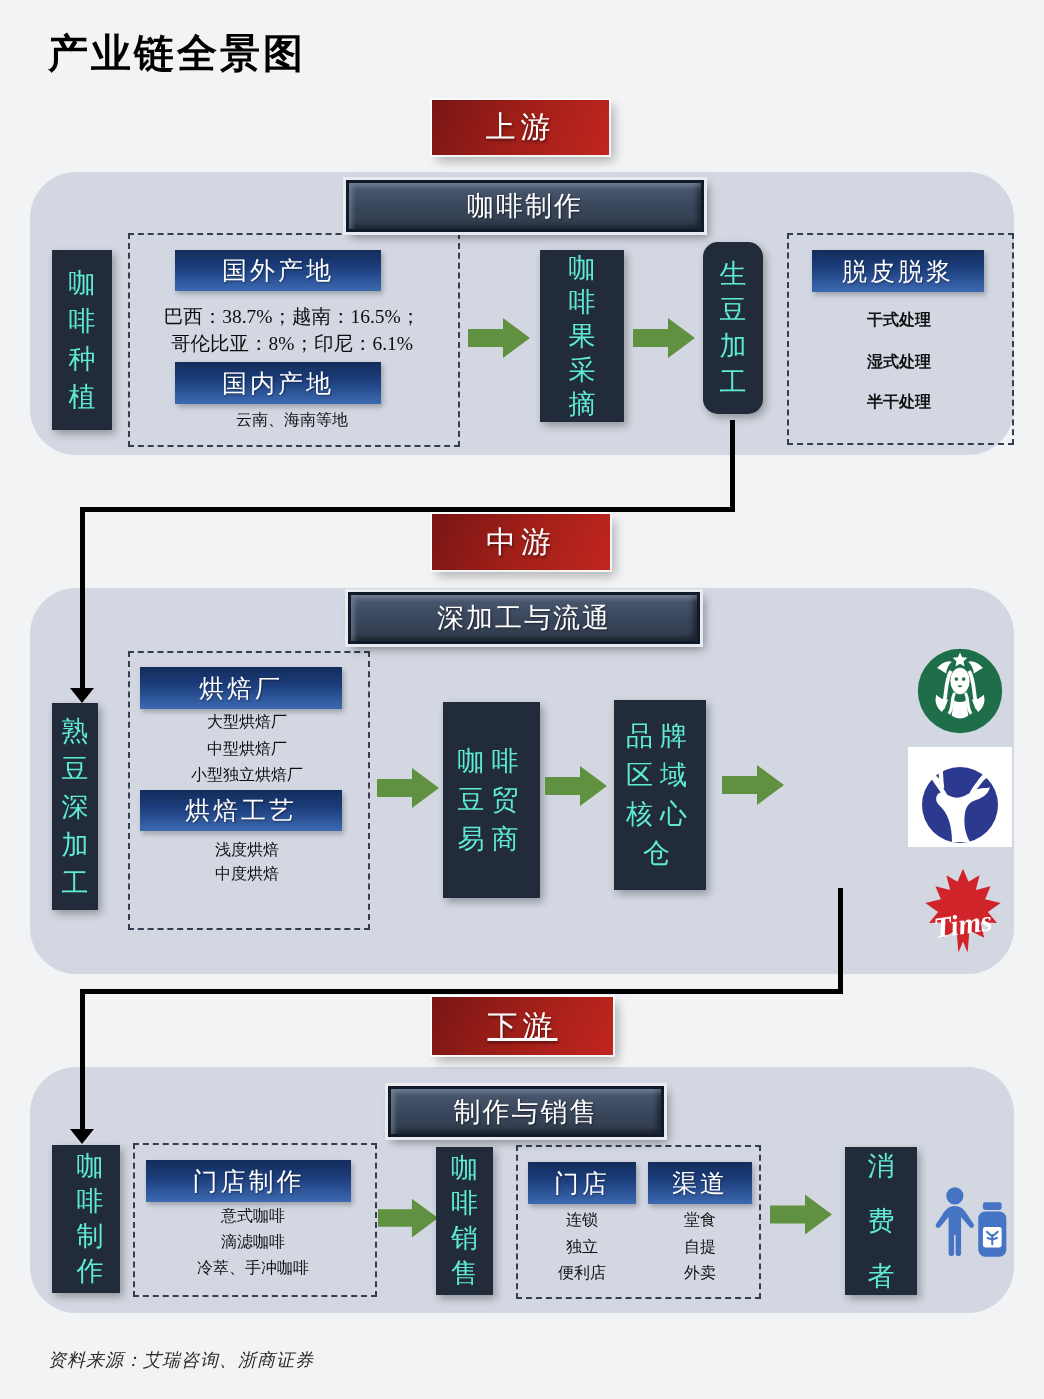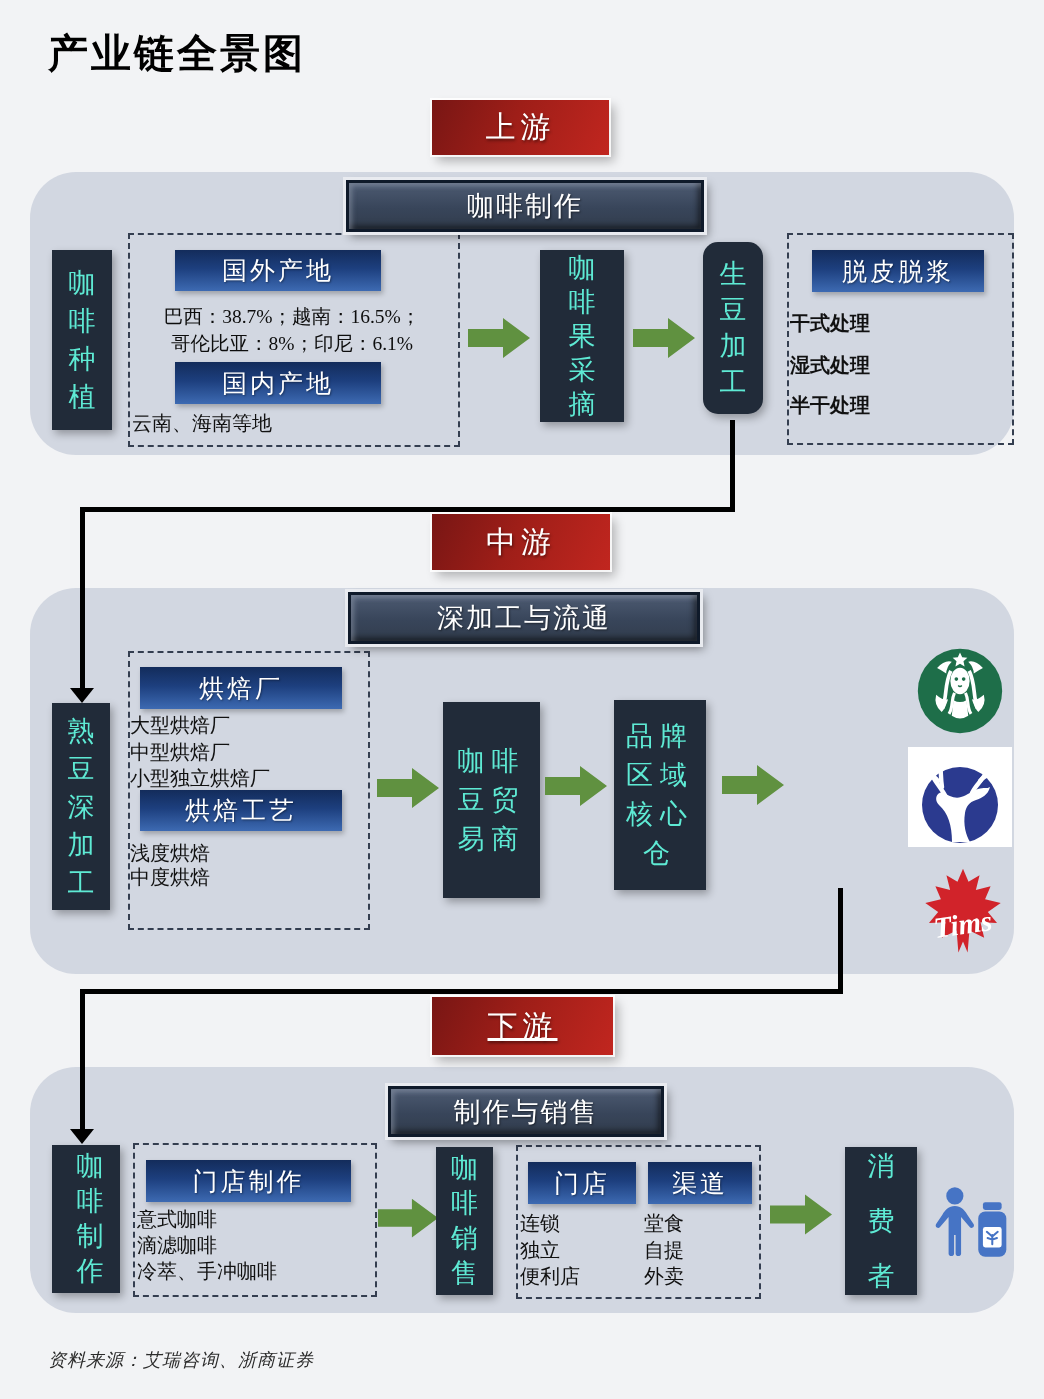--- a/index.html
+++ b/index.html
@@ -23,21 +23,21 @@
         text-align:center;box-shadow:3px 4px 8px rgba(0,0,0,.3);z-index:2;}
   .vtext{width:28px;font-size:27px;word-break:break-all;line-height:38px;}
   .vtext.lh34{line-height:34px;}.vtext.lh35{line-height:35px;}.vtext.lh36{line-height:36px;}
   .vtext.lh40{line-height:40px;}.vtext.lh42{line-height:55px;}
   .wtext{width:70px;font-size:27px;word-break:break-all;line-height:39px;letter-spacing:7px;}
   .dashed{position:absolute;border:2px dashed #343e50;z-index:1;}
   .blabel{position:absolute;display:flex;align-items:center;justify-content:center;color:#fff;font-size:25px;
           letter-spacing:3px;z-index:2;
           background:linear-gradient(180deg,#132c5b 0%,#1d3f7e 45%,#3d6ab2 100%);
           box-shadow:2px 3px 5px rgba(0,0,0,.25);text-shadow:1px 1px 2px rgba(0,0,0,.4);}
-  .item{position:absolute;color:#111;font-size:20px;text-align:left;z-index:2;}
+  .item{position:absolute;color:#111;font-size:16px;text-align:center;z-index:2;}
   .item.b{font-weight:bold;}
   .pct{position:absolute;color:#0d0d0d;font-size:19.5px;text-align:center;z-index:2;}
   .arrow{position:absolute;z-index:2;}
   .conn{position:absolute;background:#000;z-index:1;}
   .connhead{position:absolute;width:0;height:0;border-left:12px solid transparent;
             border-right:12px solid transparent;border-top:15px solid #000;z-index:1;}
   .logo{position:absolute;z-index:2;display:flex;align-items:center;justify-content:center;}
   .tims-word{position:absolute;left:0;top:42px;width:100%;text-align:center;color:#fff;
              font-style:italic;font-weight:bold;font-size:29px;transform:rotate(-8deg);z-index:3;}
   .footer{position:absolute;left:48px;top:1348px;font-style:italic;font-size:18px;color:#2b2b2b;letter-spacing:1px;}
@@ -95,21 +95,21 @@
 
   <div class="dashed" style="left:787px;top:233px;width:223px;height:208px;"></div>
   <div class="blabel" style="left:812px;top:250px;width:172px;height:42px;">脱皮脱浆</div>
   <div class="item b" style="left:790px;top:310px;width:218px;">干式处理</div>
   <div class="item b" style="left:790px;top:352px;width:218px;">湿式处理</div>
   <div class="item b" style="left:790px;top:392px;width:218px;">半干处理</div>
 
   <div class="banner" style="left:432px;top:514px;width:178px;height:56px;">中游</div>
   <div class="bevel" style="left:348px;top:592px;width:352px;height:52px;">深加工与流通</div>
 
-  <div class="node" style="left:52px;top:703px;width:58px;height:207px;">
+  <div class="node" style="left:52px;top:703px;width:46px;height:207px;">
     <div class="vtext">熟豆深加工</div>
   </div>
 
   <div class="dashed" style="left:128px;top:651px;width:238px;height:275px;"></div>
   <div class="blabel" style="left:140px;top:667px;width:202px;height:42px;">烘焙厂</div>
   <div class="item" style="left:130px;top:712px;width:234px;">大型烘焙厂</div>
   <div class="item" style="left:130px;top:739px;width:234px;">中型烘焙厂</div>
   <div class="item" style="left:130px;top:765px;width:234px;">小型独立烘焙厂</div>
   <div class="blabel" style="left:140px;top:790px;width:202px;height:41px;">烘焙工艺</div>
   <div class="item" style="left:130px;top:840px;width:234px;">浅度烘焙</div>

